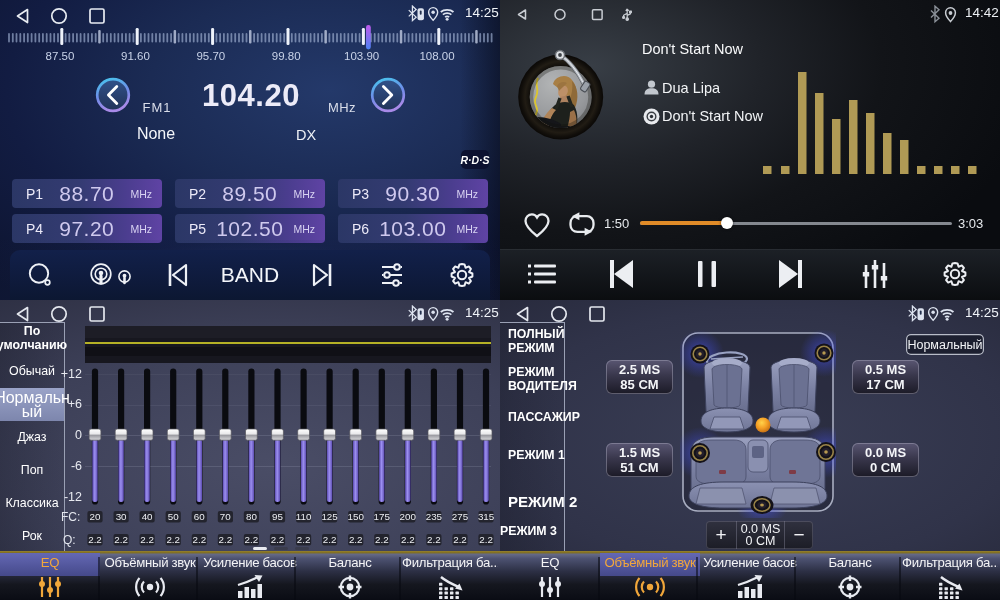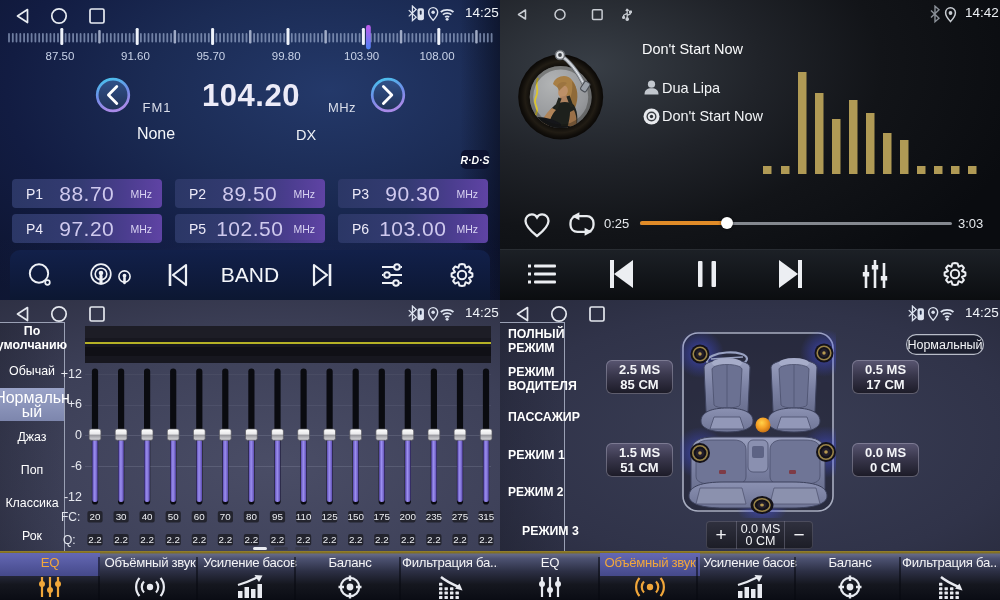--- a/index.html
+++ b/index.html
@@ -397,21 +397,21 @@
         <rect x="468" y="106" width="8.5" height="8" fill="#b09a55"></rect>
       </svg>
       <svg class="ab" style="left:23px;top:209px" width="90" height="30" fill="none" stroke="#e8ebee" stroke-width="2.3">
 <path d="M14 27 C7 21.5 2.5 17.2 2.5 12 C2.5 8.2 5.3 5.4 8.9 5.4 C11.2 5.4 13.1 6.7 14 8.4 C14.9 6.7 16.8 5.4 19.1 5.4 C22.7 5.4 25.5 8.2 25.5 12 C25.5 17.2 21 21.5 14 27 Z"></path>
 <g transform="translate(59,15)">
           <path d="M5 -7.8 L-4.5 -7.8 C-8.5 -7.8 -11.5 -5 -11.5 -1 L-11.5 1 C-11.5 5 -8.5 7.8 -4.5 7.8 L4.5 7.8 C8.5 7.8 11.5 5 11.5 1 L11.5 -1 C11.5 -5 8.5 -7.8 5 -7.8 Z"></path>
           <path d="M-2.6 -11.8 L-10.2 -7.8 L-2.6 -3.8 Z" fill="#e8ebee" stroke="none"></path>
           <path d="M2.6 11.8 L10.2 7.8 L2.6 3.8 Z" fill="#e8ebee" stroke="none"></path>
         </g>
       </svg>
-      <div class="ab" style="left:104px;top:216px;color:#e6e9ec;font-size:13px">0:25</div>
+      <div class="ab" style="left:104px;top:216px;color:#e6e9ec;font-size:13px">1:50</div>
       <div class="ab" style="left:140px;top:222px;width:312px;height:2.6px;background:#84888f;border-radius:2px"></div>
       <div class="ab" style="left:140px;top:221px;width:87px;height:4px;background:#e08b28;border-radius:2px"></div>
       <div class="ab" style="left:221px;top:217px;width:12px;height:12px;background:#fff;border-radius:50%;box-shadow:0 0 3px rgba(0,0,0,0.6)"></div>
       <div class="ab" style="left:458px;top:216px;color:#e6e9ec;font-size:13px">3:03</div>
       <svg class="ab" style="left:0px;top:250px" width="500" height="50" fill="#eceef2">
 <g transform="translate(42,24)">
           <g fill="#eceef2">
             <rect x="-14" y="-9.5" width="3" height="3"></rect>
             <rect x="-8" y="-9.5" width="22" height="3" rx="1"></rect>
             <rect x="-14" y="-1.5" width="3" height="3"></rect>
@@ -717,22 +717,22 @@
             <circle cx="7.7" cy="12.6" r="1.6" fill="#dde3ef"></circle>
           </g>
         </g>
       </svg>
       <div class="ab" style="left:465px;top:5px;color:#f0f3f8;font-size:13.5px">14:25</div>
       <div class="ab" style="left:0;top:22px;width:64px;height:231px;background:linear-gradient(90deg,rgba(28,30,44,0.35),rgba(40,42,60,0.15));border-right:1.5px solid #9aa0b4;border-top:1.5px solid #9aa0b4"></div>
       <div class="sideitem" style="top:22px;height:38px;justify-content:flex-start;text-align:left;padding-left:8px;width:56px;font-size:12.3px;white-space:nowrap">ПОЛНЫЙ<br>РЕЖИМ</div>
       <div class="sideitem" style="top:60px;height:38px;justify-content:flex-start;text-align:left;padding-left:8px;width:56px;font-size:12.3px;white-space:nowrap">РЕЖИМ<br>ВОДИТЕЛЯ</div>
       <div class="sideitem" style="top:98px;height:38px;justify-content:flex-start;text-align:left;padding-left:8px;width:56px;font-size:12.3px;white-space:nowrap">ПАССАЖИР</div>
       <div class="sideitem" style="top:136px;height:38px;justify-content:flex-start;text-align:left;padding-left:8px;width:56px;font-size:12.3px;white-space:nowrap">РЕЖИМ 1</div>
-      <div class="sideitem" style="top:173px;height:38px;justify-content:flex-start;text-align:center;padding-left:8px;width:56px;font-size:12px;white-space:nowrap">РЕЖИМ 2</div>
-      <div class="sideitem" style="top:212px;height:38px;justify-content:flex-start;text-align:left;padding-left:22px;width:56px;font-size:12.3px;white-space:nowrap">РЕЖИМ 3</div>
+      <div class="sideitem" style="top:183px;height:38px;justify-content:flex-start;text-align:center;padding-left:8px;width:56px;font-size:15px;white-space:nowrap">РЕЖИМ 2</div>
+      <div class="sideitem" style="top:212px;height:38px;justify-content:flex-start;text-align:left;padding-left:0;width:56px;font-size:12.3px;white-space:nowrap">РЕЖИМ 3</div>
       <svg class="ab" style="left:180px;top:30px" width="156" height="188" viewBox="0 0 156 188">
 <defs>
 <linearGradient id="seatg" x1="0" y1="0" x2="0" y2="1">
             <stop offset="0" stop-color="#9aa0bf"></stop>
             <stop offset="0.5" stop-color="#7a80a2"></stop>
             <stop offset="1" stop-color="#636988"></stop>
           </linearGradient>
 <linearGradient id="seatc" x1="0" y1="0" x2="0" y2="1">
             <stop offset="0" stop-color="#8b91b2"></stop>
             <stop offset="1" stop-color="#6f7596"></stop>
@@ -832,21 +832,21 @@
         <span style="color:#f4f5f8;font-size:13px;font-weight:700">17 CM</span>
       </div>
       <div class="ab" style="left:106px;top:143px;width:67px;height:34px;border-radius:6px;background:linear-gradient(180deg,#595672 0%,#39374c 45%,#1b1a26 100%);box-shadow:inset 0 0 0 1px rgba(160,160,180,0.5);display:flex;flex-direction:column;align-items:center;justify-content:center;line-height:15px">
 <span style="color:#f4f5f8;font-size:13px;font-weight:700">1.5 MS</span>
         <span style="color:#f4f5f8;font-size:13px;font-weight:700">51 CM</span>
       </div>
       <div class="ab" style="left:352px;top:143px;width:67px;height:34px;border-radius:6px;background:linear-gradient(180deg,#595672 0%,#39374c 45%,#1b1a26 100%);box-shadow:inset 0 0 0 1px rgba(160,160,180,0.5);display:flex;flex-direction:column;align-items:center;justify-content:center;line-height:15px">
 <span style="color:#f4f5f8;font-size:13px;font-weight:700">0.0 MS</span>
         <span style="color:#f4f5f8;font-size:13px;font-weight:700">0 CM</span>
       </div>
-      <div class="ab" style="left:406px;top:34px;width:78px;height:21px;border-radius:10px;background:rgba(22,24,38,0.7);box-shadow:inset 0 0 0 1.2px #b8bcc8;display:flex;align-items:center;justify-content:center;color:#f2f3f6;font-size:12.5px">Нормальный</div>
+      <div class="ab" style="left:406px;top:34px;width:78px;height:21px;border-radius:5px;background:rgba(22,24,38,0.7);box-shadow:inset 0 0 0 1.2px #b8bcc8;display:flex;align-items:center;justify-content:center;color:#f2f3f6;font-size:12.5px">Нормальный</div>
       <div class="ab" style="left:206px;top:221px;width:107px;height:28px;border-radius:4px;background:linear-gradient(180deg,#30313f,#1c1d26);box-shadow:inset 0 0 0 1px rgba(130,130,150,0.35);display:flex;align-items:stretch;color:#f2f3f6">
 <div style="width:30px;display:flex;align-items:center;justify-content:center;font-size:19px;border-right:1px solid rgba(140,140,160,0.4)">+</div>
 <div style="flex:1;display:flex;flex-direction:column;align-items:center;justify-content:center;line-height:12.5px;font-size:12.5px">
           <span>0.0 MS</span>
           <span>0 CM</span>
         </div>
 <div style="width:28px;display:flex;align-items:center;justify-content:center;font-size:19px;border-left:1px solid rgba(140,140,160,0.4)">−</div>
       </div>
     </div>
     <div style="position:absolute;left:500px;top:0">

